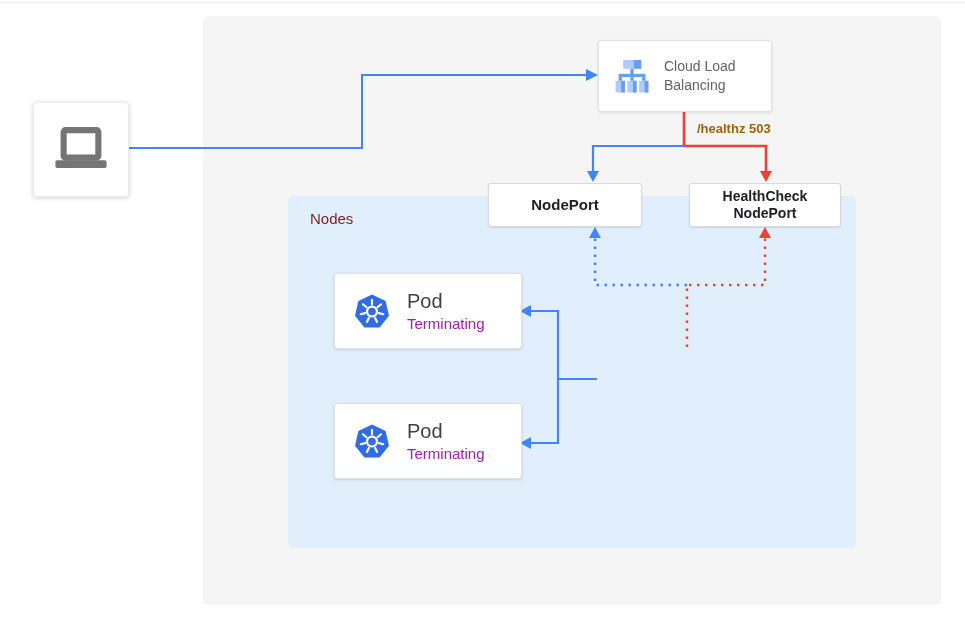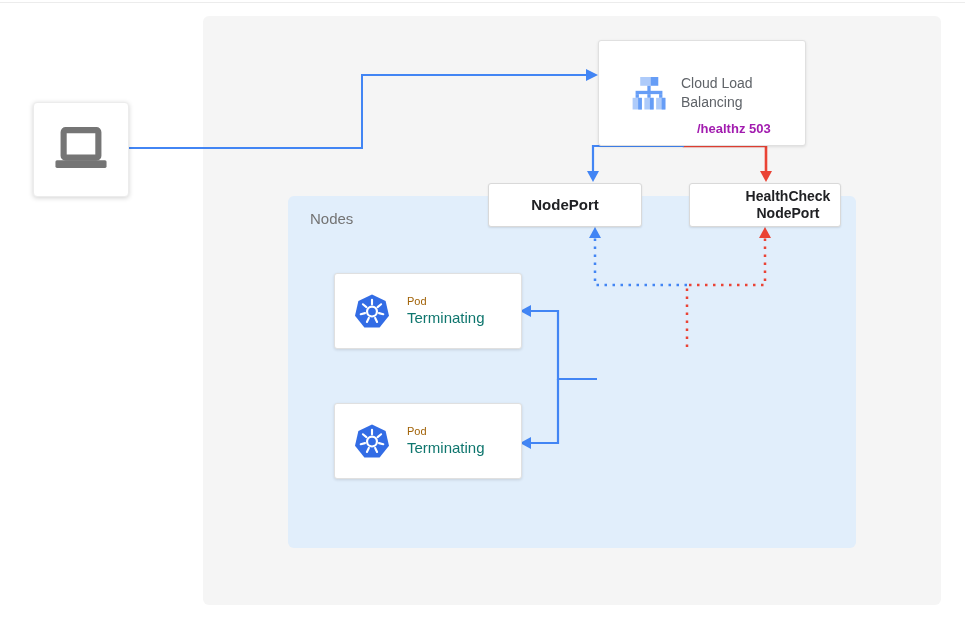--- a/index.html
+++ b/index.html
@@ -11,48 +11,48 @@
   .top-rule{position:absolute;top:2px;left:0;width:965px;height:1px;background:#ececec;}
   .outer-panel{
     position:absolute;left:203px;top:16px;width:738px;height:589px;
     background:#f5f5f5;border-radius:6px;
   }
   .nodes-panel{
     position:absolute;left:288px;top:196px;width:568px;height:352px;
     background:#e1eefb;border-radius:6px;
   }
   .nodes-label{
-    position:absolute;left:22px;top:14px;font-size:15px;color:#737373;
+    position:absolute;left:22px;top:14px;font-size:15px;color:#7f1d1d;
   }
   svg.wires{position:absolute;left:0;top:0;z-index:2;pointer-events:none;}
   .card{
     position:absolute;background:#ffffff;border:1px solid #e0e0e0;border-radius:3px;
     box-shadow:0 1px 3px rgba(0,0,0,0.12);z-index:3;
     display:flex;align-items:center;
   }
   .laptop-card{left:33px;top:102px;width:94px;height:93px;justify-content:center;border-color:#ececec;box-shadow:0 1px 5px rgba(0,0,0,0.18);border-radius:4px;}
-  .clb-card{left:598px;top:40px;width:172px;height:70px;padding:17px;box-shadow:0 1px 3px rgba(0,0,0,0.10);}
+  .clb-card{left:598px;top:40px;width:172px;height:70px;padding:0;box-shadow:0 1px 3px rgba(0,0,0,0.10);}
   .clb-card .icon-wrap{margin-left:14px;}
   .clb-label{margin-left:13px;width:90px;font-size:14px;line-height:1.35;color:#5f6368;}
   .port-card{height:42px;justify-content:center;border-color:#d9d9d9;box-shadow:0 1px 2px rgba(0,0,0,0.10);}
   .nodeport-card{left:488px;top:183px;width:152px;}
-  .healthcheck-card{left:689px;top:183px;width:150px;justify-content:flex-end;}
+  .healthcheck-card{left:689px;top:183px;width:150px;}
   .port-label{font-size:15px;font-weight:700;color:#202124;text-align:center;line-height:1.2;}
   .healthcheck-card .port-label{font-size:14px;width:104px;}
   .entity-card{padding:0;}
   .pod-card-1{left:334px;top:273px;width:186px;height:74px;}
   .pod-card-2{left:334px;top:403px;width:186px;height:74px;}
   .kubeproxy-card{left:597px;top:347px;width:188px;height:70px;}
   .entity-card .icon-wrap{margin-left:18px;}
   .entity-text{margin-left:16px;}
-  .entity-title{font-size:11px;color:#a16207;line-height:1.3;}
-  .entity-sub{font-size:15px;color:#0f766e;line-height:1.3;}
+  .entity-title{font-size:20px;color:#404040;line-height:1.3;}
+  .entity-sub{font-size:15px;color:#a21caf;line-height:1.3;}
   .healthz-label{
     position:absolute;left:697px;top:121px;z-index:3;
-    font-size:13px;font-weight:700;color:#a21caf;
+    font-size:13px;font-weight:700;color:#a16207;
   }
   .icon-wrap{display:flex;align-items:center;justify-content:center;}
 </style>
 </head>
 <body>
 
 <div class="stage">
 
   <svg width="0" height="0" style="position:absolute" aria-hidden="true">
     <defs>

